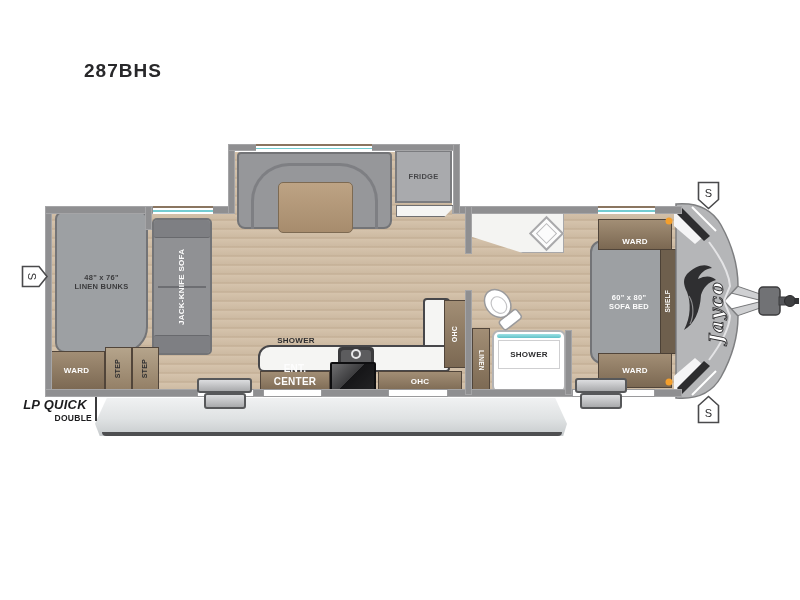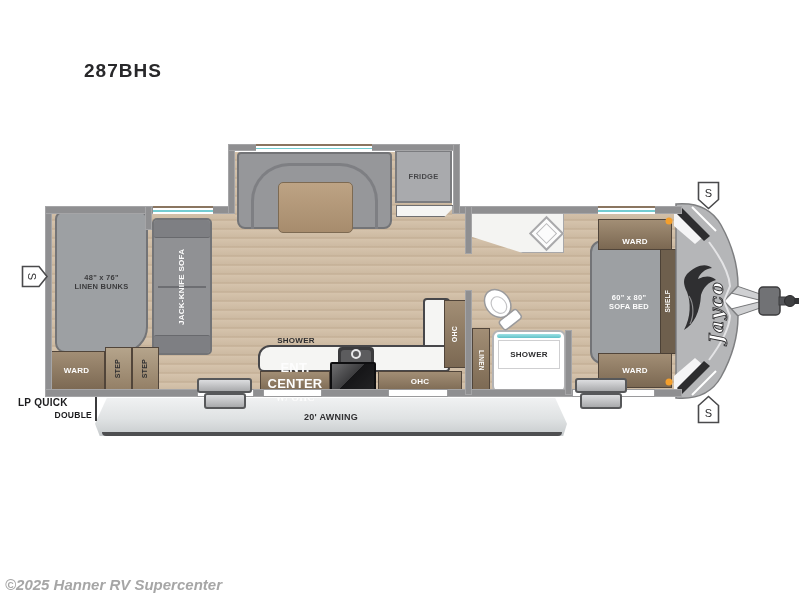--- a/index.html
+++ b/index.html
@@ -26,25 +26,23 @@
     background:linear-gradient(180deg,#f0f1f2 0%,#dfe2e3 55%,#c7cbcd 100%);
     clip-path:polygon(2.5% 0,97.5% 0,100% 68%,99.2% 100%,1% 100%,0 68%);}
   #awning .roller{position:absolute;left:1.5%;right:1%;bottom:0;height:4px;background:#4e4f51;border-radius:0 0 8px 8px;}
   .spk{position:absolute;z-index:45;}
 </style>
 </head>
 <body>
 <div id="canvas">
 
 <div id="title">287BHS</div>
-<div id="watermark">©2025 Hanner RV Supercenter</div>
 
 <div id="awning">
   <div class="roller"></div>
-  <div class="abs lb" style="left:0;right:0;top:14px;font-size:9px;">20' AWNING</div>
 </div>
 
 <div class="floor" style="left:52px;top:212px;width:624px;height:179px;"></div>
 <div class="floor" style="left:235px;top:152px;width:217px;height:65px;"></div>
 
 <div class="gray-furn" style="left:55px;top:211px;width:93px;height:142px;border-radius:8px 8px 26px 10px;">
   <div class="lb" style="font-size:7.5px;color:#3b3b3d;">48" x 76"</div>
   <div class="lb" style="font-size:7.5px;color:#3b3b3d;">LINEN BUNKS</div>
 </div>
 
@@ -59,21 +57,21 @@
   <div class="lb lb-w">WARD</div>
 </div>
 <div class="brown" style="left:105px;top:347px;width:27px;height:44px;background:linear-gradient(180deg,#b5a48b,#93young 100%);background:linear-gradient(180deg,#b5a48b,#937f66);">
   <div class="lb vt" style="font-size:7px;color:#2e2e30;">STEP</div>
 </div>
 <div class="brown" style="left:132px;top:347px;width:27px;height:44px;background:linear-gradient(180deg,#b5a48b,#937f66);">
   <div class="lb vt" style="font-size:7px;color:#2e2e30;">STEP</div>
 </div>
 
 <div class="abs" style="left:18px;top:397px;width:74px;text-align:right;z-index:20;">
-  <div class="lb" style="font-size:10px;color:#1c1c1e;text-align:left;">LP QUICK</div>
+  <div class="lb" style="font-size:13px;color:#1c1c1e;text-align:center;font-style:italic;">LP QUICK</div>
   <div class="lb" style="font-size:8.5px;color:#1c1c1e;text-align:right;">DOUBLE</div>
 </div>
 <div class="abs" style="left:95px;top:394px;width:2px;height:27px;background:#3b3b3d;z-index:20;"></div>
 
 <div class="gray-furn" style="left:237px;top:152px;width:155px;height:77px;border-radius:4px 4px 8px 8px;background:#96979a;">
   <div class="abs" style="left:12px;top:9px;width:127px;height:66px;border:3px solid #7e7f83;border-bottom:none;border-radius:38px 38px 0 0;box-sizing:border-box;"></div>
 </div>
 <div class="abs" style="left:278px;top:182px;width:75px;height:51px;background:linear-gradient(180deg,#bda384,#a78c6d);border:1.5px solid #7d6a52;border-radius:5px;box-sizing:border-box;z-index:14;"></div>
 
 <div class="gray-furn" style="left:395px;top:150px;width:57px;height:53px;background:#a9aaad;border-color:#7b7c7f;">
@@ -84,21 +82,21 @@
 <div class="abs lb" style="left:262px;top:336px;width:68px;z-index:12;">SHOWER</div>
 <div class="white-fix" style="left:423px;top:298px;width:27px;height:52px;border-bottom:none;border-radius:4px 4px 0 0;z-index:11;"></div>
 <div class="white-fix" style="left:258px;top:345px;width:192px;height:27px;border-radius:12px 4px 4px 6px;z-index:12;"></div>
 <div class="abs" style="left:338px;top:347px;width:36px;height:22px;background:#3b3b3d;border-radius:4px;z-index:13;">
   <div class="abs" style="left:3px;top:3px;right:3px;bottom:3px;background:#5c5c5e;border-radius:3px;"></div>
   <div class="abs" style="left:13px;top:2px;width:10px;height:10px;border:2px solid #e8e8ea;border-radius:50%;box-sizing:border-box;"></div>
 </div>
 <div class="abs" style="left:330px;top:362px;width:46px;height:32px;background:linear-gradient(135deg,#6e6e70 0%,#3c3c3e 46%,#151517 46%,#232325 100%);border:2px solid #0e0e10;border-radius:2px;box-sizing:border-box;z-index:14;"></div>
 
 <div class="brown" style="left:260px;top:371px;width:70px;height:22px;">
-  <div class="lb lb-w" style="font-size:13px;">ENT. CENTER</div>
+  <div class="lb lb-w" style="font-size:10px;">ENT. CENTER</div>
   <div class="lb lb-w" style="font-size:10px;font-family:Liberation Serif, serif;">W/ OHC</div>
 </div>
 <div class="brown" style="left:378px;top:371px;width:84px;height:22px;">
   <div class="lb lb-w">OHC</div>
 </div>
 <div class="brown" style="left:444px;top:300px;width:22px;height:68px;">
   <div class="lb lb-w vt" style="font-size:7px;">OHC</div>
 </div>
 
 <div class="abs" style="left:470px;top:213px;width:94px;height:40px;background:#f4f4f2;border:1px solid #a8a8aa;box-sizing:border-box;clip-path:polygon(0 0,100% 0,100% 100%,56% 100%,0 58%);z-index:11;"></div>

